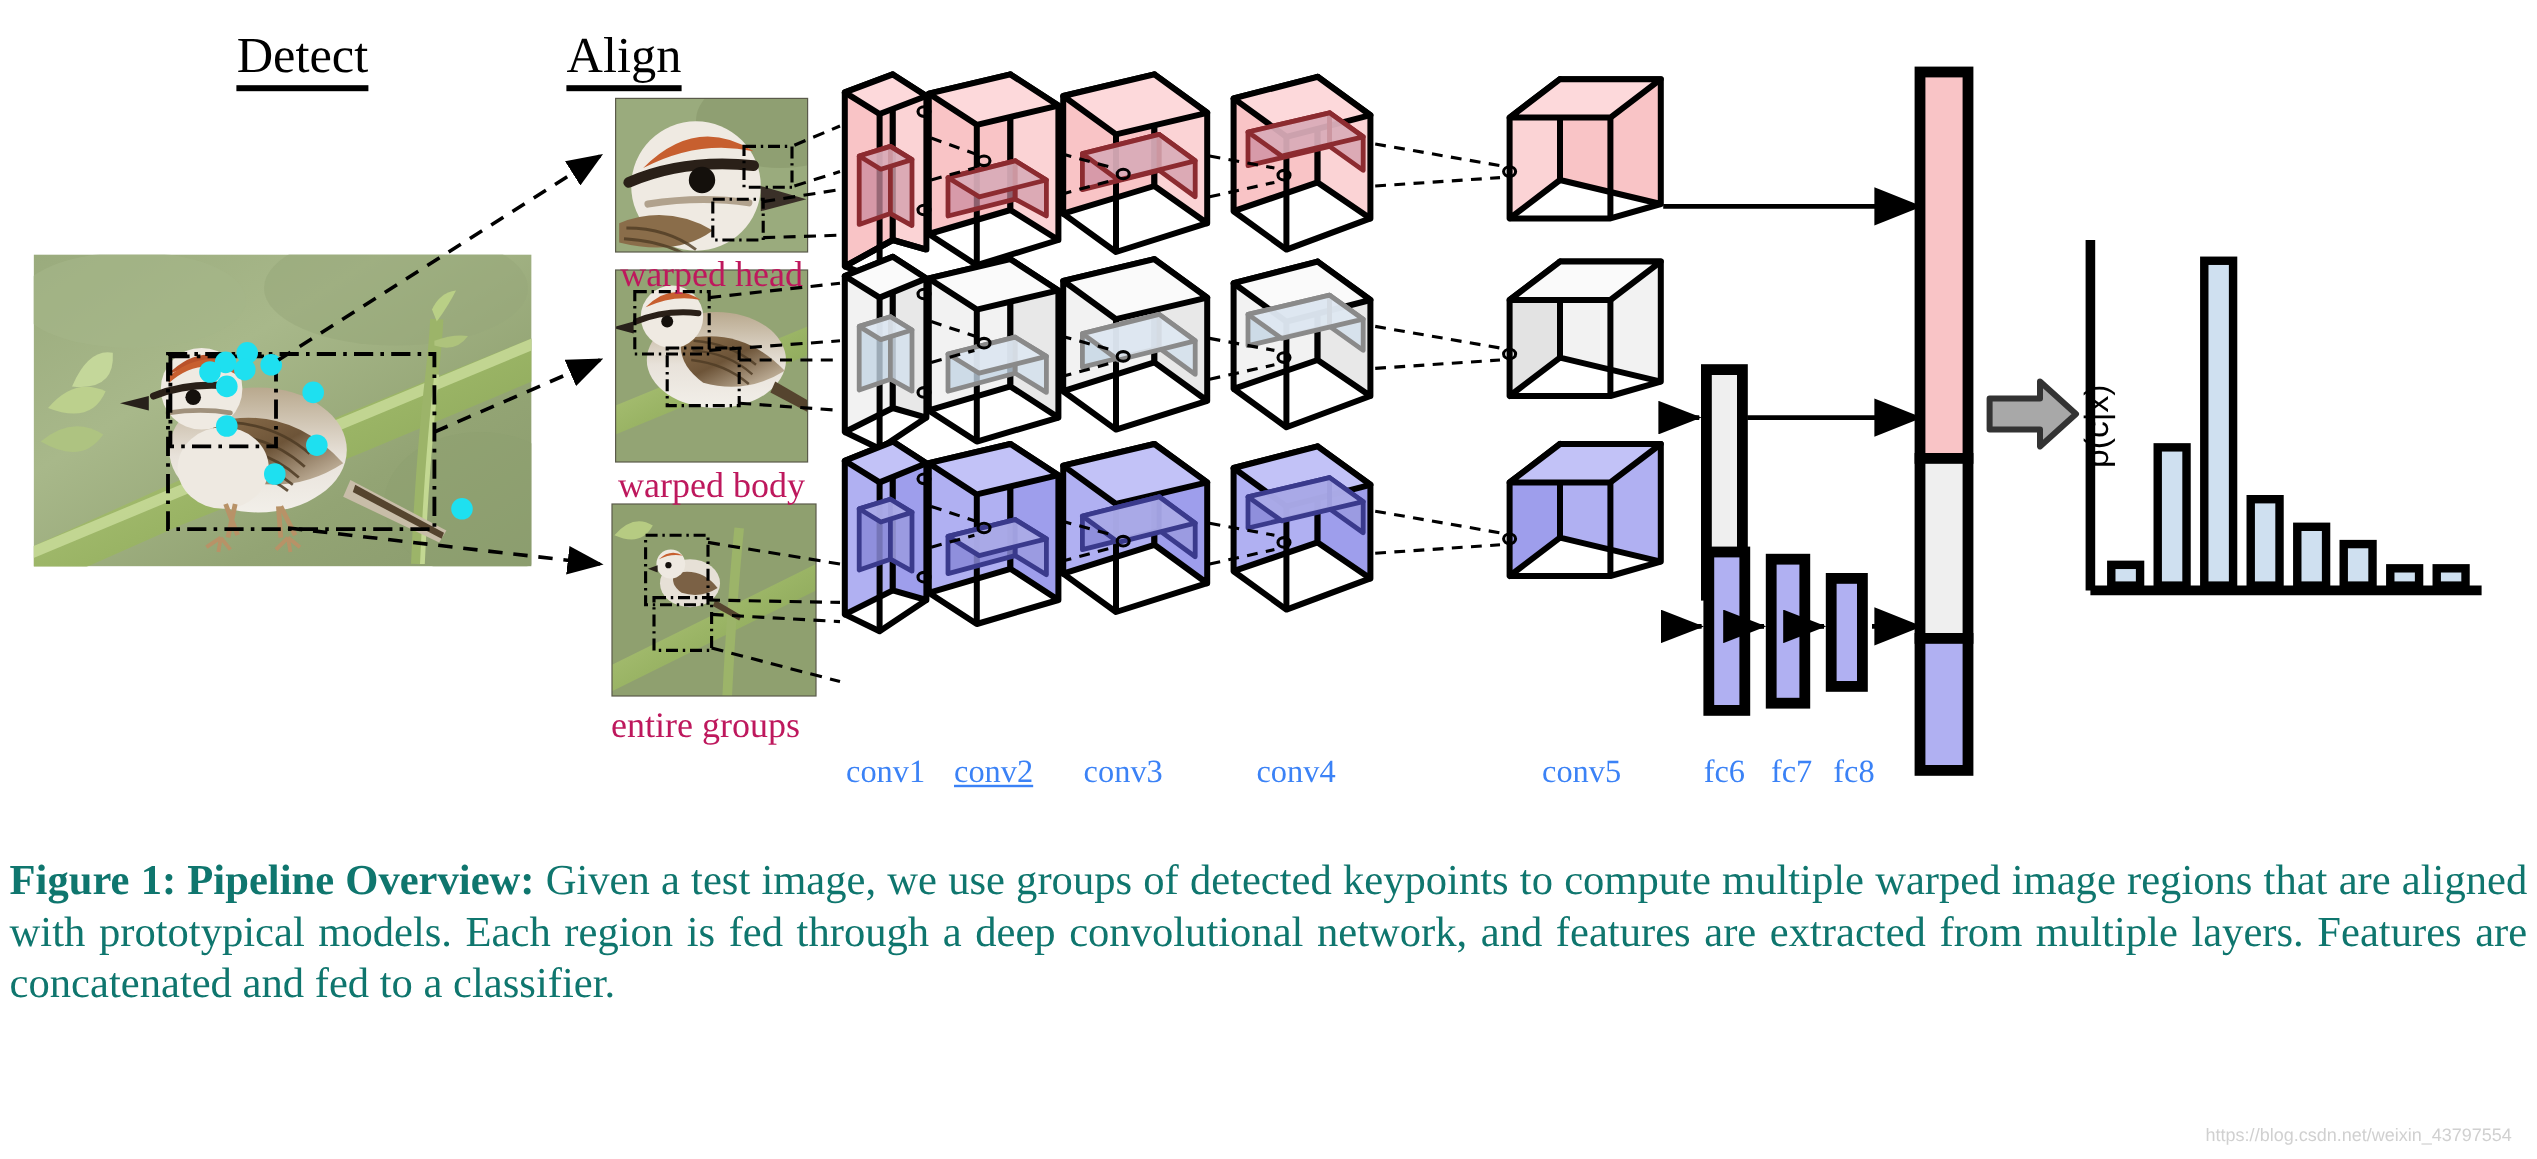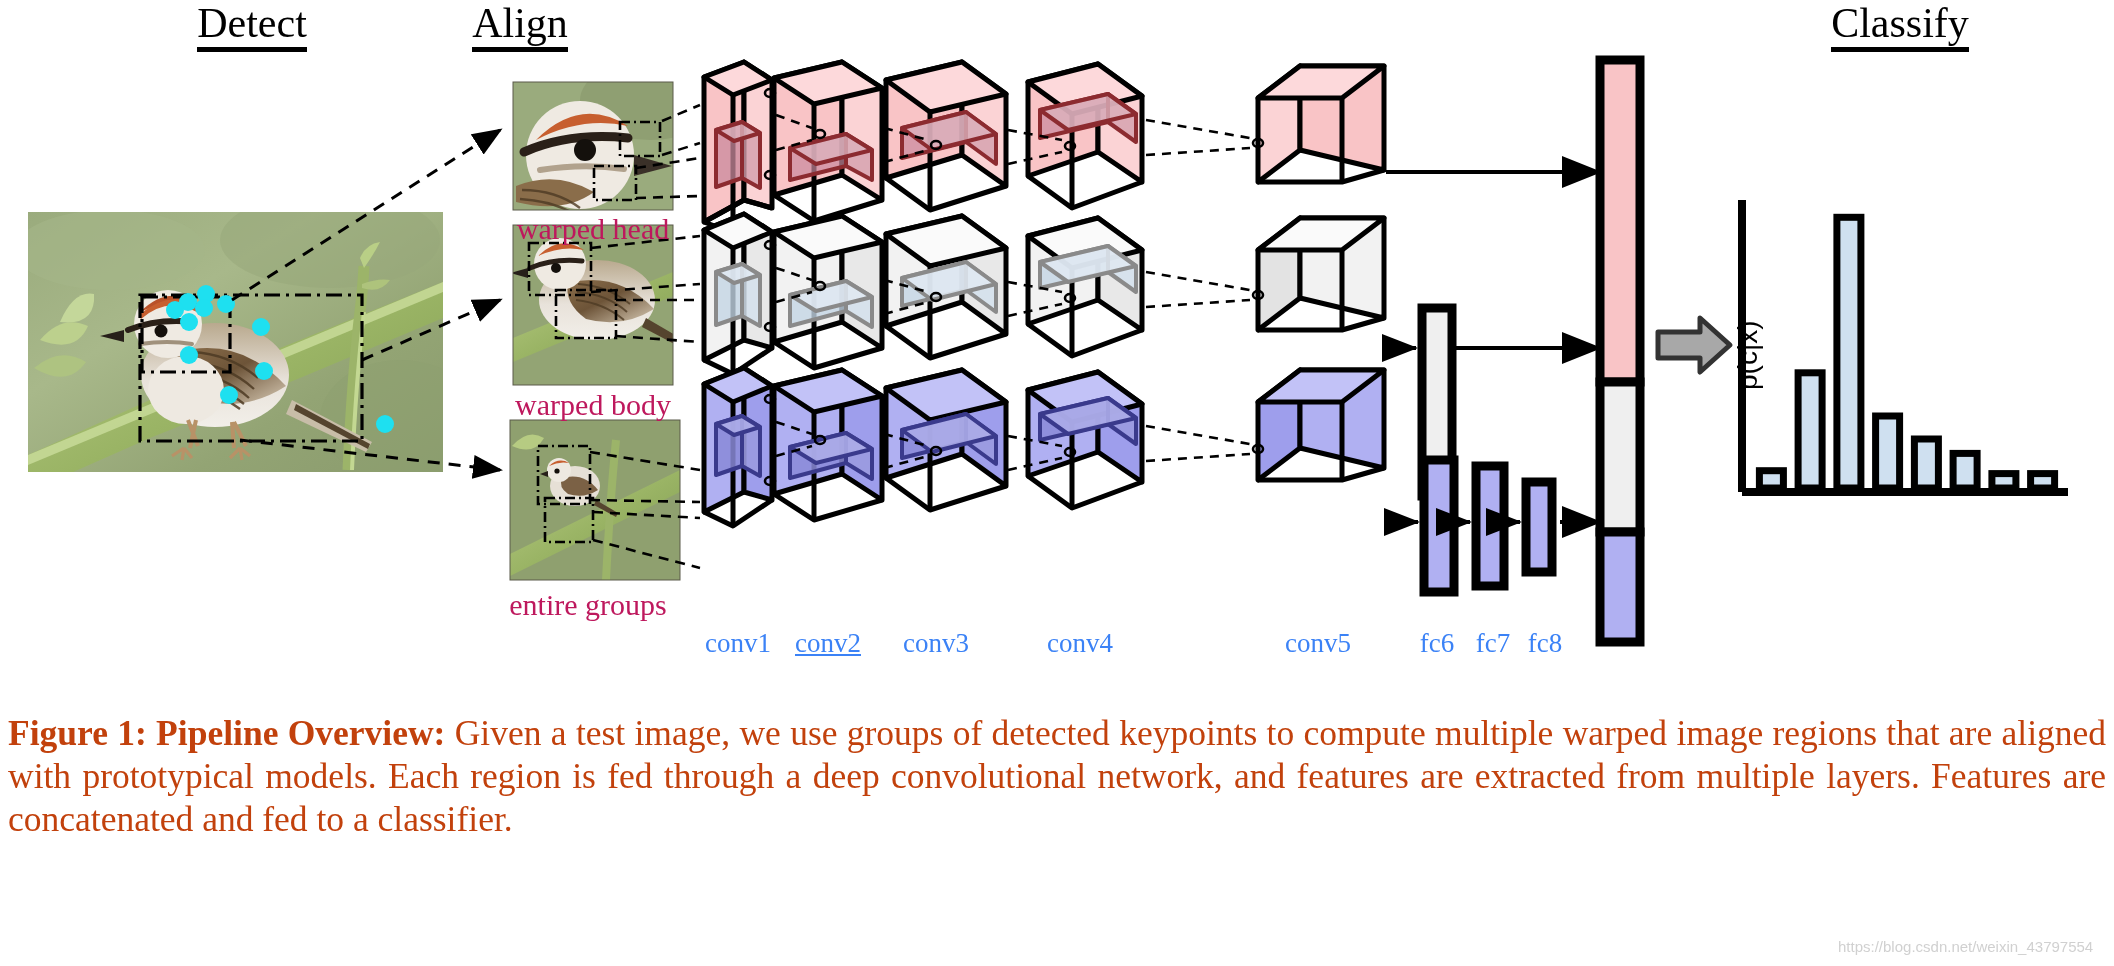--- a/index.html
+++ b/index.html
@@ -27,20 +27,21 @@
     font-size: 42px;
     color: #000000;
     text-align: center;
     white-space: nowrap;
     line-height: 1;
   }
   .stage-heading .hd-text {
     display: inline-block;
     border-bottom: 5px solid #000;
     padding-bottom: 3px;
+    margin-top: 24px;
   }
   .region-label {
     position: absolute;
     font-family: "Liberation Serif", serif;
     font-size: 30px;
     color: #be185d;
     white-space: nowrap;
     text-align: center;
     line-height: 1;
   }
@@ -54,21 +55,21 @@
     line-height: 1;
   }
   .caption {
     position: absolute;
     left: 8px;
     top: 712px;
     width: 2098px;
     font-family: "Liberation Serif", serif;
     font-size: 35.5px;
     line-height: 43px;
-    color: #c2410c;
+    color: #0f766e;
     text-align: justify;
     text-justify: inter-word;
   }
   .caption b { font-weight: bold; }
   .watermark-baidu {
     position: absolute;
     left: 95px;
     top: 855px;
     font-family: "Liberation Sans", sans-serif;
     font-size: 38px;
@@ -106,23 +107,20 @@
 </head>
 <body>
 
 <div id="figure-root">
 
   <div class="stage-heading" style="left:152px; top:2px; width:200px;">
     <span class="hd-text">Detect</span>
   </div>
   <div class="stage-heading" style="left:440px; top:2px; width:160px;">
     <span class="hd-text">Align</span>
-  </div>
-  <div class="stage-heading" style="left:1790px; top:2px; width:220px;">
-    <span class="hd-text">Classify</span>
   </div>
 
   <svg class="scene" viewBox="0 0 2114 966" xmlns="http://www.w3.org/2000/svg">
 
     <defs>
 
       <linearGradient id="bgGreen" x1="0" y1="0" x2="1" y2="1">
         <stop offset="0%" stop-color="#9aab7d"></stop>
         <stop offset="35%" stop-color="#a8b88a"></stop>
         <stop offset="70%" stop-color="#93a474"></stop>

